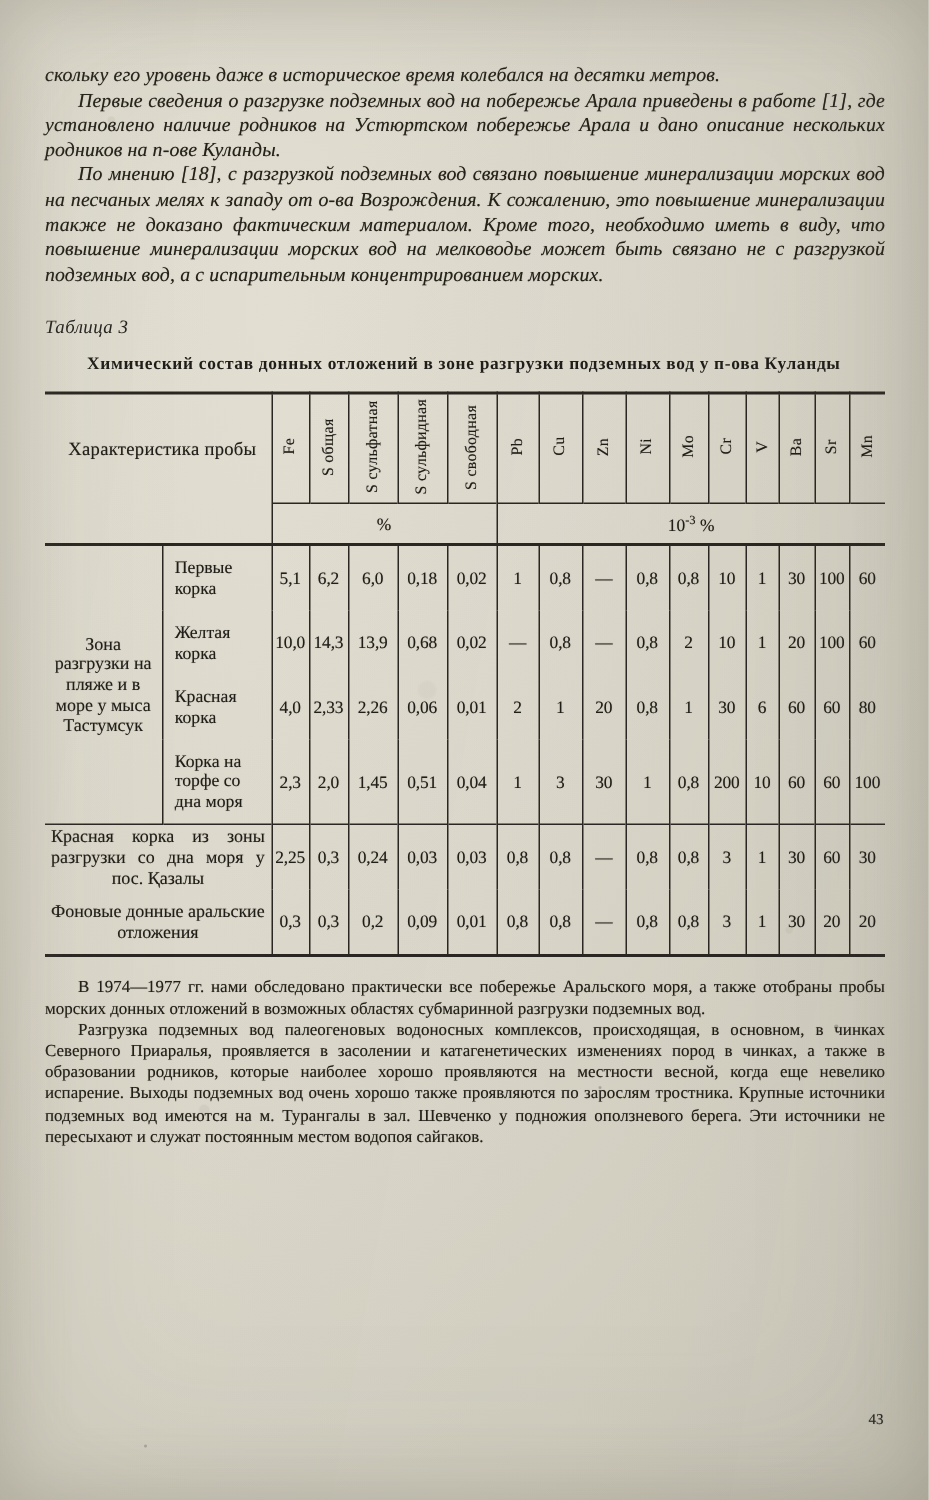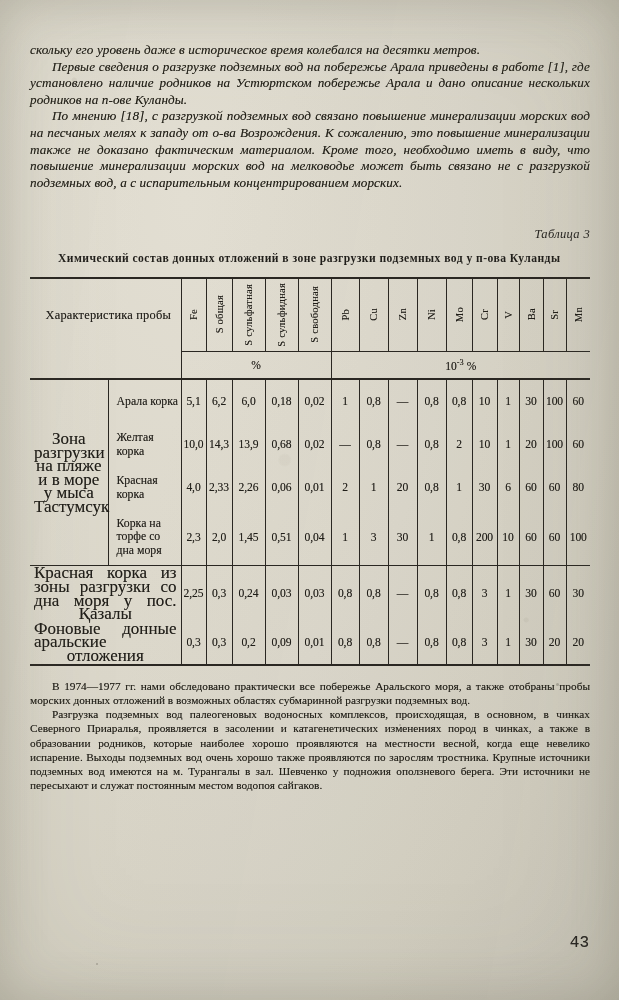--- a/index.html
+++ b/index.html
@@ -53,22 +53,22 @@
     text-align: justify;
     letter-spacing: .1px;
     color: #232119;
     text-shadow: 0 0 .5px rgba(45,42,35,.5);
     font-style: italic;
   }
   p.body + p.body { margin-top: 0; }
   p.indent { text-indent: 22px; }
 
   .tbl-num {
-    margin-top: 36px;
-    text-align: right;
+    margin-top: 20px;
+    text-align: left;
     font-style: italic;
     font-size: 12.6px;
     color: #262420;
     letter-spacing: .3px;
   }
   .tbl-title {
     margin-top: 10px;
     text-align: left;
     font-size: 11.6px;
     font-weight: bold;
@@ -126,21 +126,21 @@
     letter-spacing: .2px;
   }
   .unit-row td {
     height: 26px;
     text-align: center;
     font-size: 11.6px;
   }
   .unit-row .sup { font-size: 8.4px; vertical-align: super; }
 
   .rowlabel-left {
-    font-size: 17px;
+    font-size: 12px;
     line-height: 13.6px;
     text-align: center;
     padding: 0 4px !important;
     margin-top: 44px;
   }
   .rowlabel-left.just {
     text-align: justify;
     text-align-last: center;
   }
   .subname {
@@ -177,24 +177,23 @@
     text-align: justify;
     color: #222019;
     text-shadow: 0 0 .5px rgba(45,42,35,.5);
   }
   .gap { margin-top: 13px; }
 
   .pageno {
     position: absolute;
     right: 30px;
     bottom: 48px;
-    font-size: 16px;
+    font-size: 10px;
     color: #262420;
     text-shadow: 0 0 .5px rgba(45,42,35,.5);
-    font-family: Liberation Mono, monospace;
   }
   .speck {
     position: absolute;
     background: rgba(90,86,74,.35);
     border-radius: 50%;
     pointer-events: none;
   }
 </style>
 </head>
 <body>
@@ -292,21 +291,21 @@
         <td colspan="2"></td>
         <td colspan="5" class="vl-thick rule-mid">%</td>
         <td colspan="10" class="vl-thick rule-mid">
           <span>10</span><span class="sup">-3</span>
           <span>%</span>
         </td>
       </tr>
 
       <tr class="datarow rule-top">
         <td rowspan="4" class="rowlabel-left">Зона разгрузки на пляже и в море у мыса Тастумсук</td>
-        <td class="subname vl">Арала корка</td>
+        <td class="subname vl">Первые корка</td>
         <td class="num vl-thick">5,1</td>
         <td class="num vl">6,2</td>
         <td class="num vl">6,0</td>
         <td class="num vl">0,18</td>
         <td class="num vl">0,02</td>
         <td class="num vl-thick">1</td>
         <td class="num vl">0,8</td>
         <td class="num vl">—</td>
         <td class="num vl">0,8</td>
         <td class="num vl">0,8</td>

